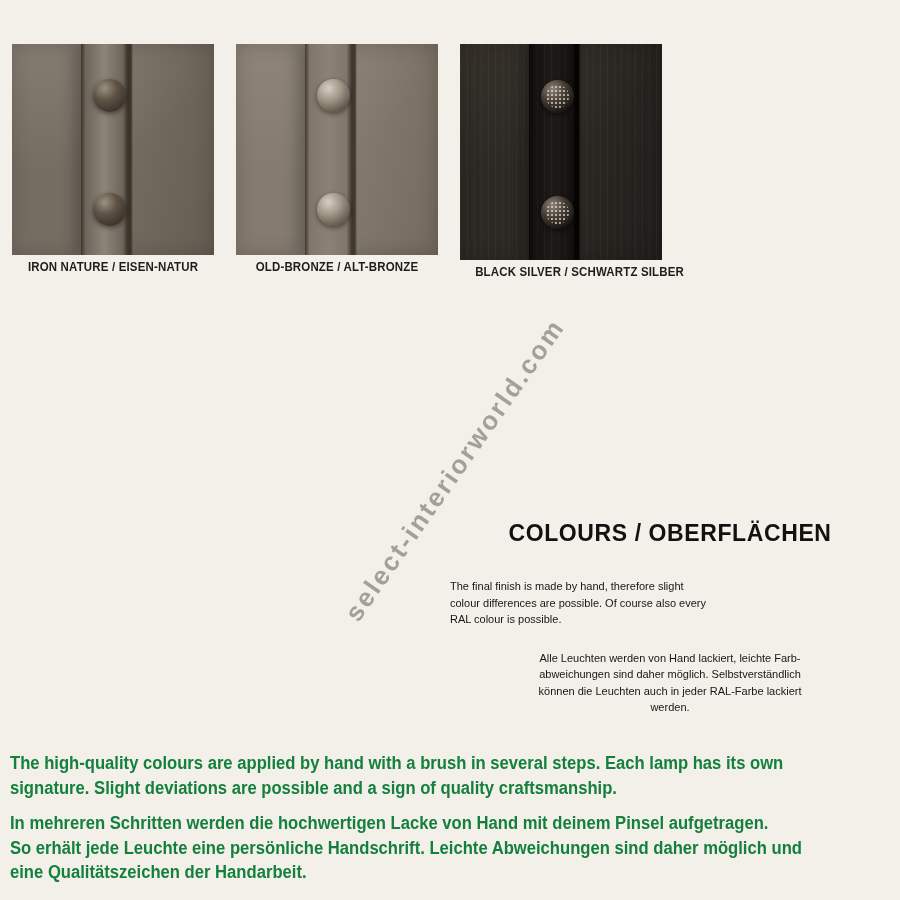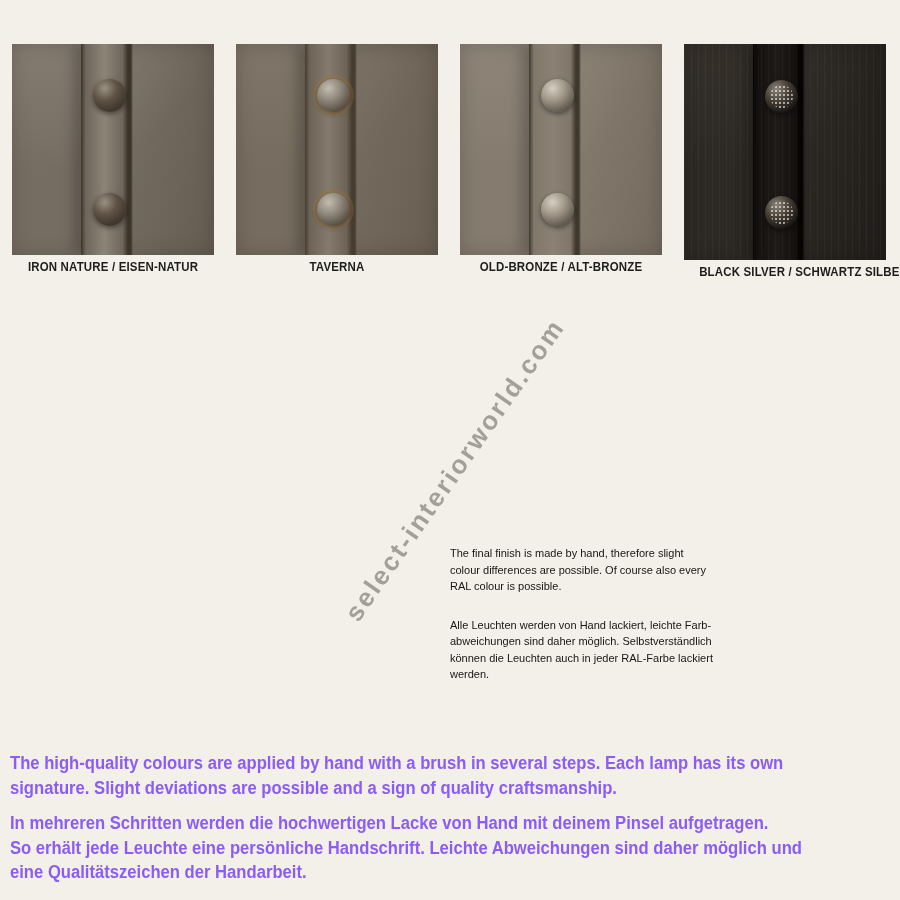--- a/index.html
+++ b/index.html
@@ -66,24 +66,24 @@
 
   .cap{margin-top:4px;height:15px;line-height:15px;text-align:center;white-space:nowrap;
     font-size:13.5px;font-weight:bold;letter-spacing:.2px;color:#1d1d1b;
     transform:scaleX(.85);transform-origin:center;}
 
   
   #info{position:absolute;left:450px;top:514px;width:440px;color:#161614;}
   #info h2{margin:6px 0 0 0;text-align:center;font-size:23px;font-weight:bold;
     letter-spacing:.6px;color:#111;}
   #info p{margin:31px 0 0 0;font-size:11px;line-height:1.5;white-space:pre-line;}
-  #info p.de{margin-top:22px;}
+  #info p.de{margin-top:22px;text-align:center;}
 
   
-  #footer{position:absolute;left:10px;top:751px;width:884px;color:#8b5cf6;}
+  #footer{position:absolute;left:10px;top:751px;width:884px;color:#15803d;}
   #footer p{margin:0 0 10px 0;font-size:17.5px;font-weight:bold;line-height:1.42;
     white-space:pre-line;transform:scaleX(.95);transform-origin:left;}
 
   
   #watermark{position:absolute;left:455px;top:470px;z-index:5;white-space:nowrap;
     transform:translate(-50%,-50%) rotate(-55deg);
     font-size:26px;font-weight:bold;letter-spacing:2.5px;
     color:rgba(154,151,144,.9);pointer-events:none;}
 </style>
 </head>
@@ -99,29 +99,20 @@
         <div class="fx"></div>
         <div class="rivet rv1"></div>
         <div class="rivet rv2"></div>
       </div>
       <figcaption class="cap">IRON NATURE / EISEN-NATUR</figcaption>
     </figure>
 
 
 
 
-    <figure class="cell">
-      <div class="swatch taverna" style="--b1: #766c5f; --b2: #7f7568; --b3: #685e51; --seam: #463d31; --s1: #6d6357; --s2: #847a6d; --r1: #8f887c; --r2: #554b3f; --rh: #c3bdb0;">
-        <div class="strip"></div>
-        <div class="fx"></div>
-        <div class="rivet rv1"></div>
-        <div class="rivet rv2"></div>
-      </div>
-      <figcaption class="cap">TAVERNA</figcaption>
-    </figure>
 
 
 
     <figure class="cell">
       <div class="swatch plain" style="--b1: #857b6f; --b2: #8e8478; --b3: #746a5e; --seam: #3f382e; --s1: #80766a; --s2: #8b8174; --r1: #a1988a; --r2: #5f564a; --rh: #d6cec1;">
         <div class="strip"></div>
         <div class="fx"></div>
         <div class="rivet rv1"></div>
         <div class="rivet rv2"></div>
       </div>
@@ -135,20 +126,21 @@
         <div class="fx"></div>
         <div class="rivet rv1"></div>
         <div class="rivet rv2"></div>
       </div>
       <figcaption class="cap">BLACK SILVER / SCHWARTZ SILBER</figcaption>
     </figure>
 
   </div>
 
   <div id="info">
+    <h2>COLOURS / OBERFLÄCHEN</h2>
     <p class="en">The final finish is made by hand, therefore slight
 colour differences are possible. Of course also every
 RAL colour is possible.</p>
     <p class="de">Alle Leuchten werden von Hand lackiert, leichte Farb-
 abweichungen sind daher möglich. Selbstverständlich
 können die Leuchten auch in jeder RAL-Farbe lackiert
 werden.</p>
   </div>
 
   <div id="footer">

